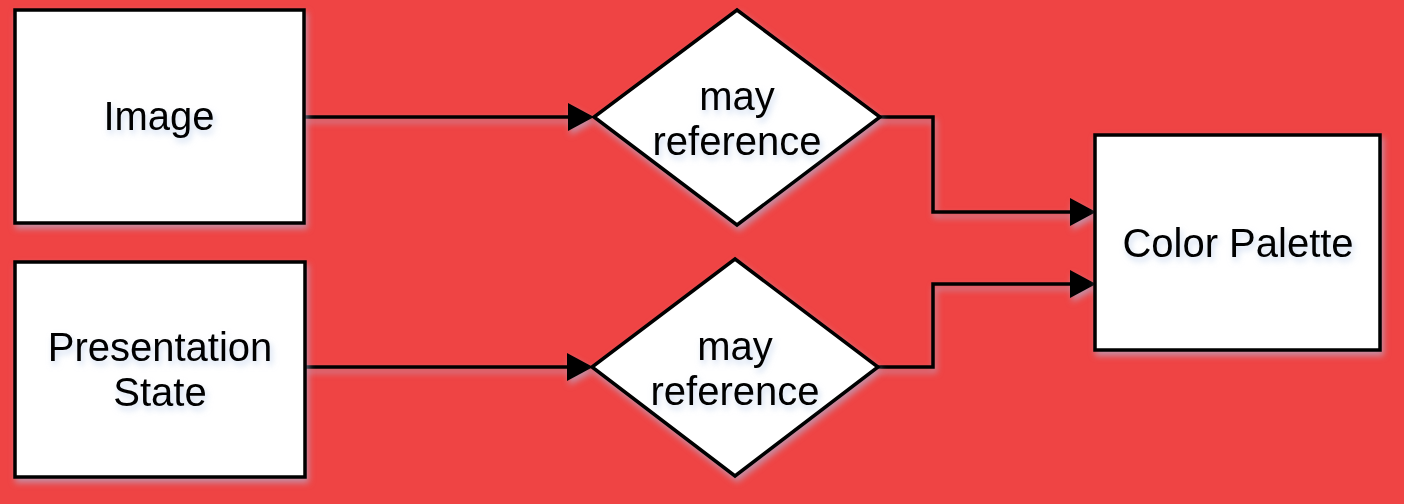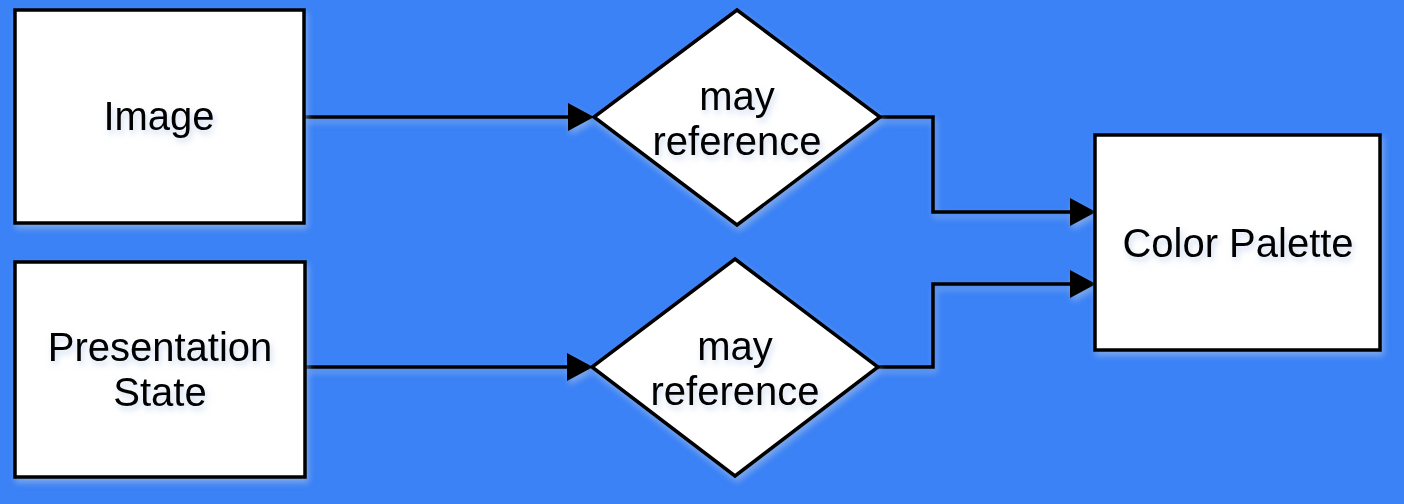--- a/index.html
+++ b/index.html
@@ -4,21 +4,21 @@
 <style>
   html, body {
     margin: 0;
     padding: 0;
     background: #ffffff;
   }
   .stage {
     position: relative;
     width: 1404px;
     height: 504px;
-    background: #3b82f6;
+    background: #ef4444;
     overflow: hidden;
   }
   svg { display: block; }
   .shape {
     fill: #ffffff;
     stroke: #000000;
     stroke-width: 3.5;
   }
   .conn {
     fill: none;

